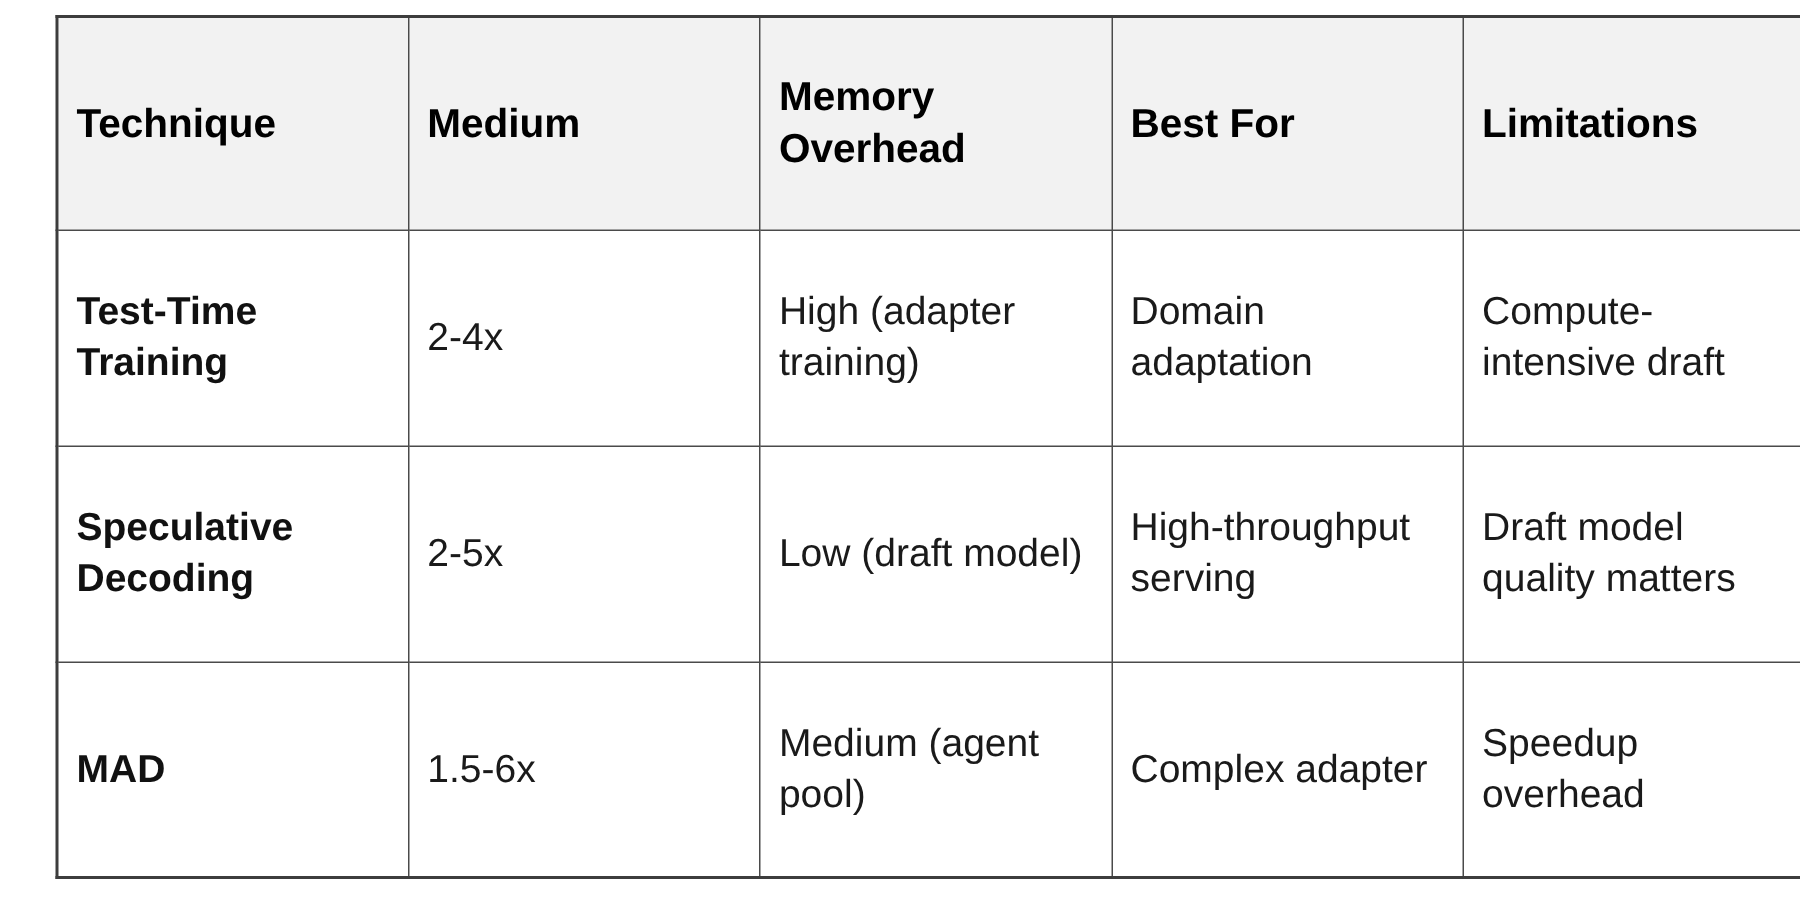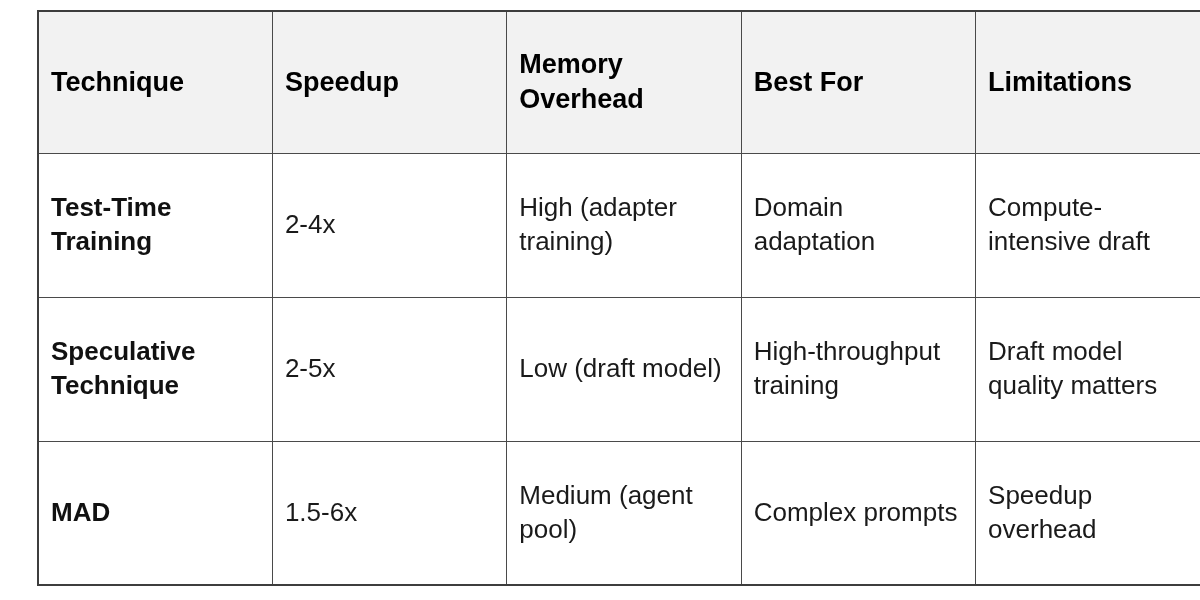--- a/index.html
+++ b/index.html
@@ -64,43 +64,43 @@
     <colgroup>
       <col style="width:20%">
         <col style="width:20%">
         <col style="width:20%">
         <col style="width:20%">
         <col style="width:20%">
     </colgroup>
     <thead>
       <tr>
         <th>Technique</th>
-        <th>Speedup</th>
+        <th>Medium</th>
         <th>Memory Overhead</th>
         <th>Best For</th>
         <th>Limitations</th>
       </tr>
     </thead>
     <tbody>
       <tr>
         <td class="tech">Test-Time Training</td>
         <td>2-4x</td>
         <td>High (adapter training)</td>
         <td>Domain adaptation</td>
         <td>Compute-intensive draft</td>
       </tr>
       <tr>
-        <td class="tech">Speculative Technique</td>
+        <td class="tech">Speculative Decoding</td>
         <td>2-5x</td>
         <td>Low (draft model)</td>
-        <td>High-throughput training</td>
+        <td>High-throughput serving</td>
         <td>Draft model quality matters</td>
       </tr>
       <tr>
         <td class="tech">MAD</td>
         <td>1.5-6x</td>
         <td>Medium (agent pool)</td>
-        <td>Complex prompts</td>
+        <td>Complex adapter</td>
         <td>Speedup overhead</td>
       </tr>
     </tbody>
   </table>
 </div>
 
 </body></html>

